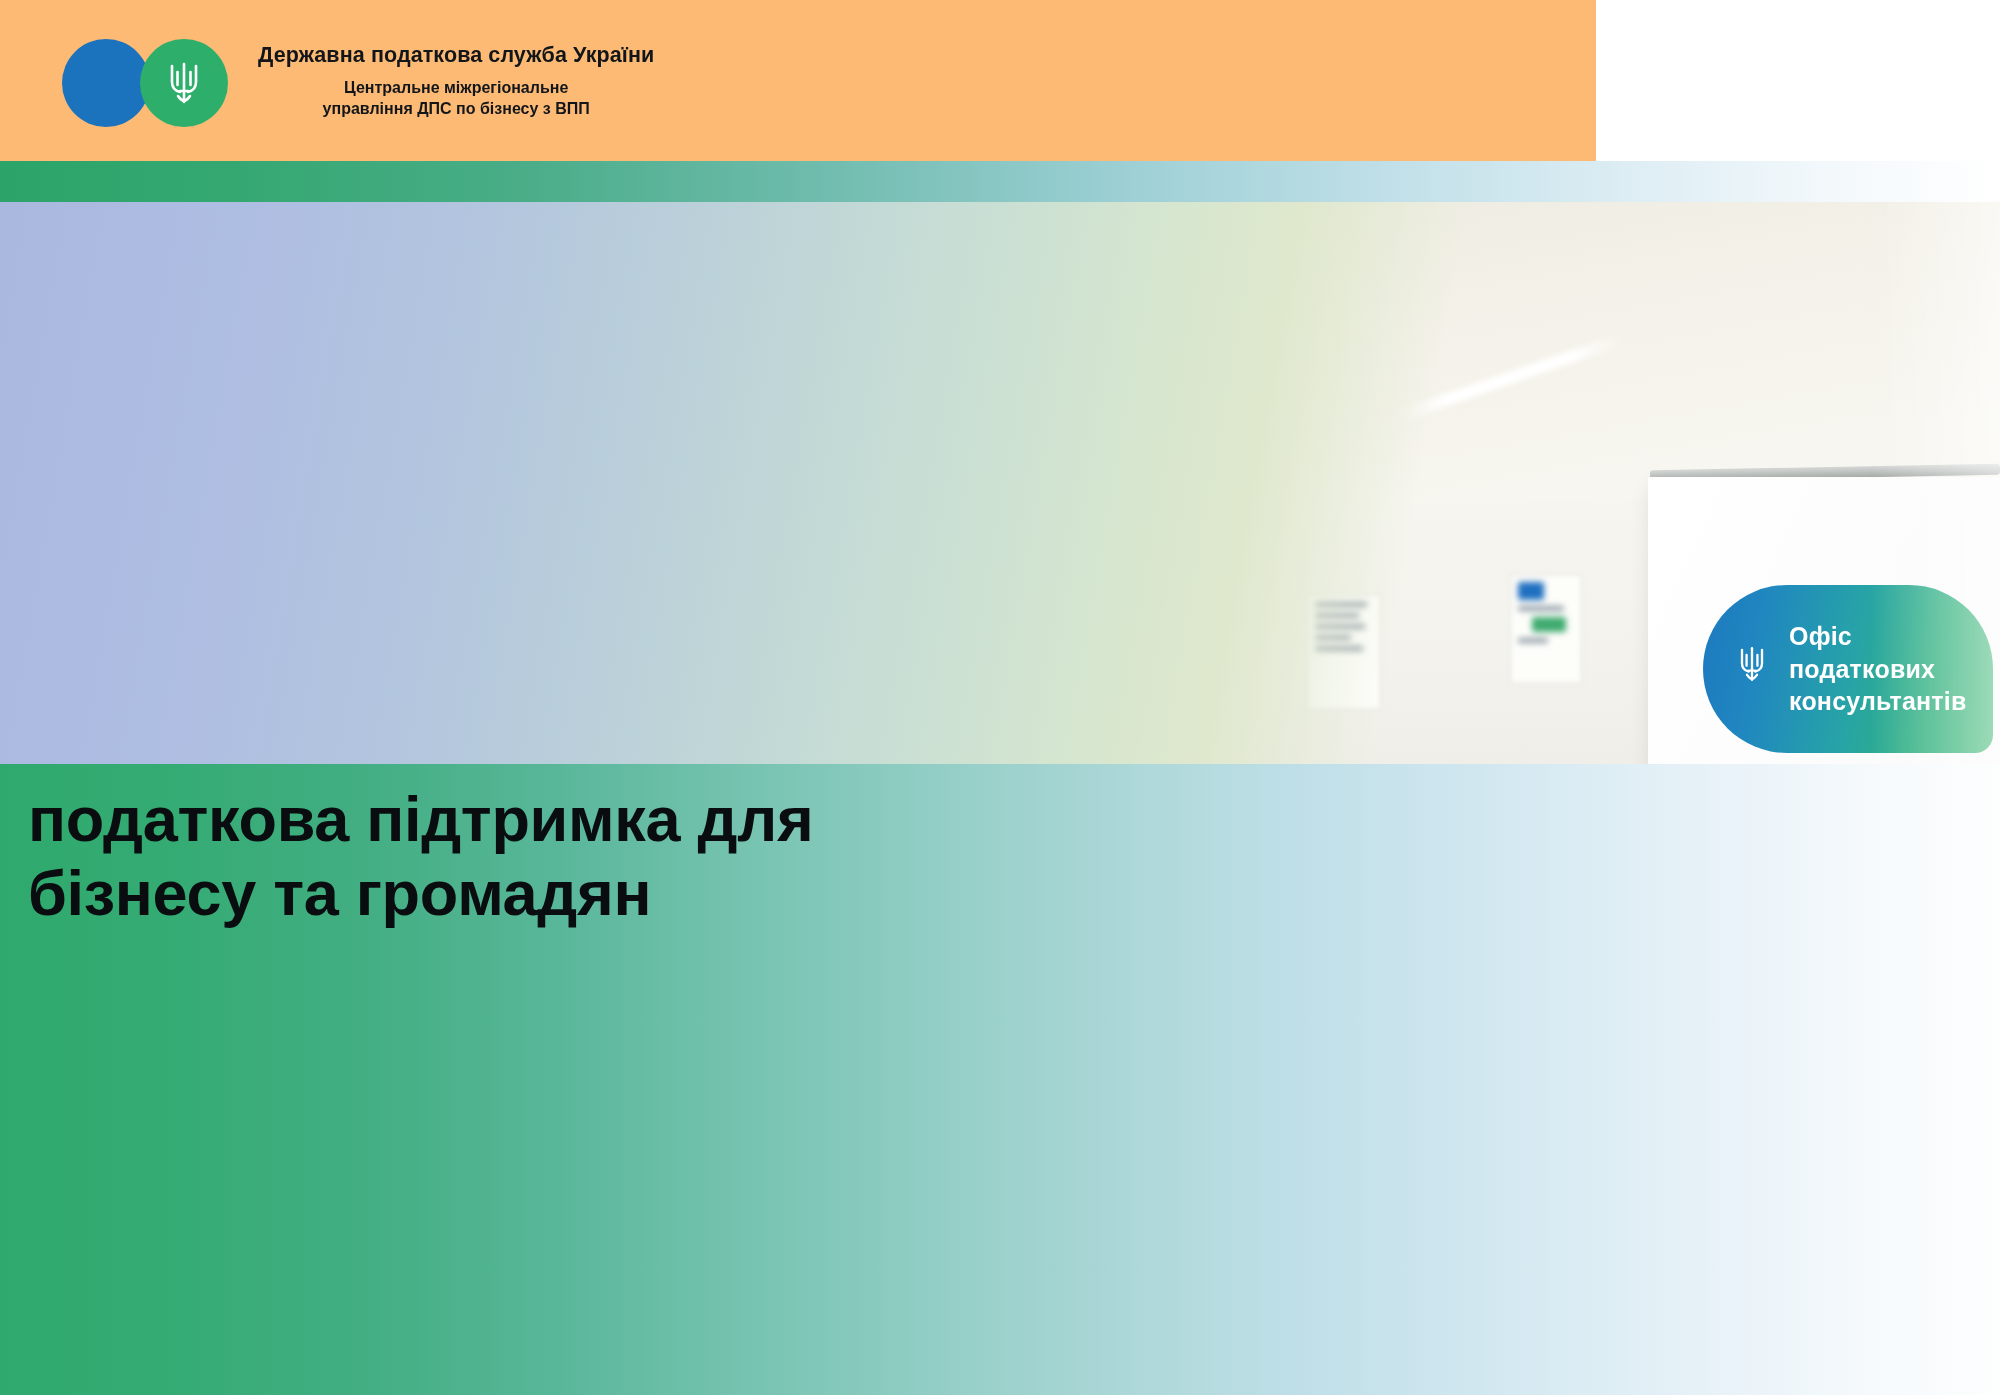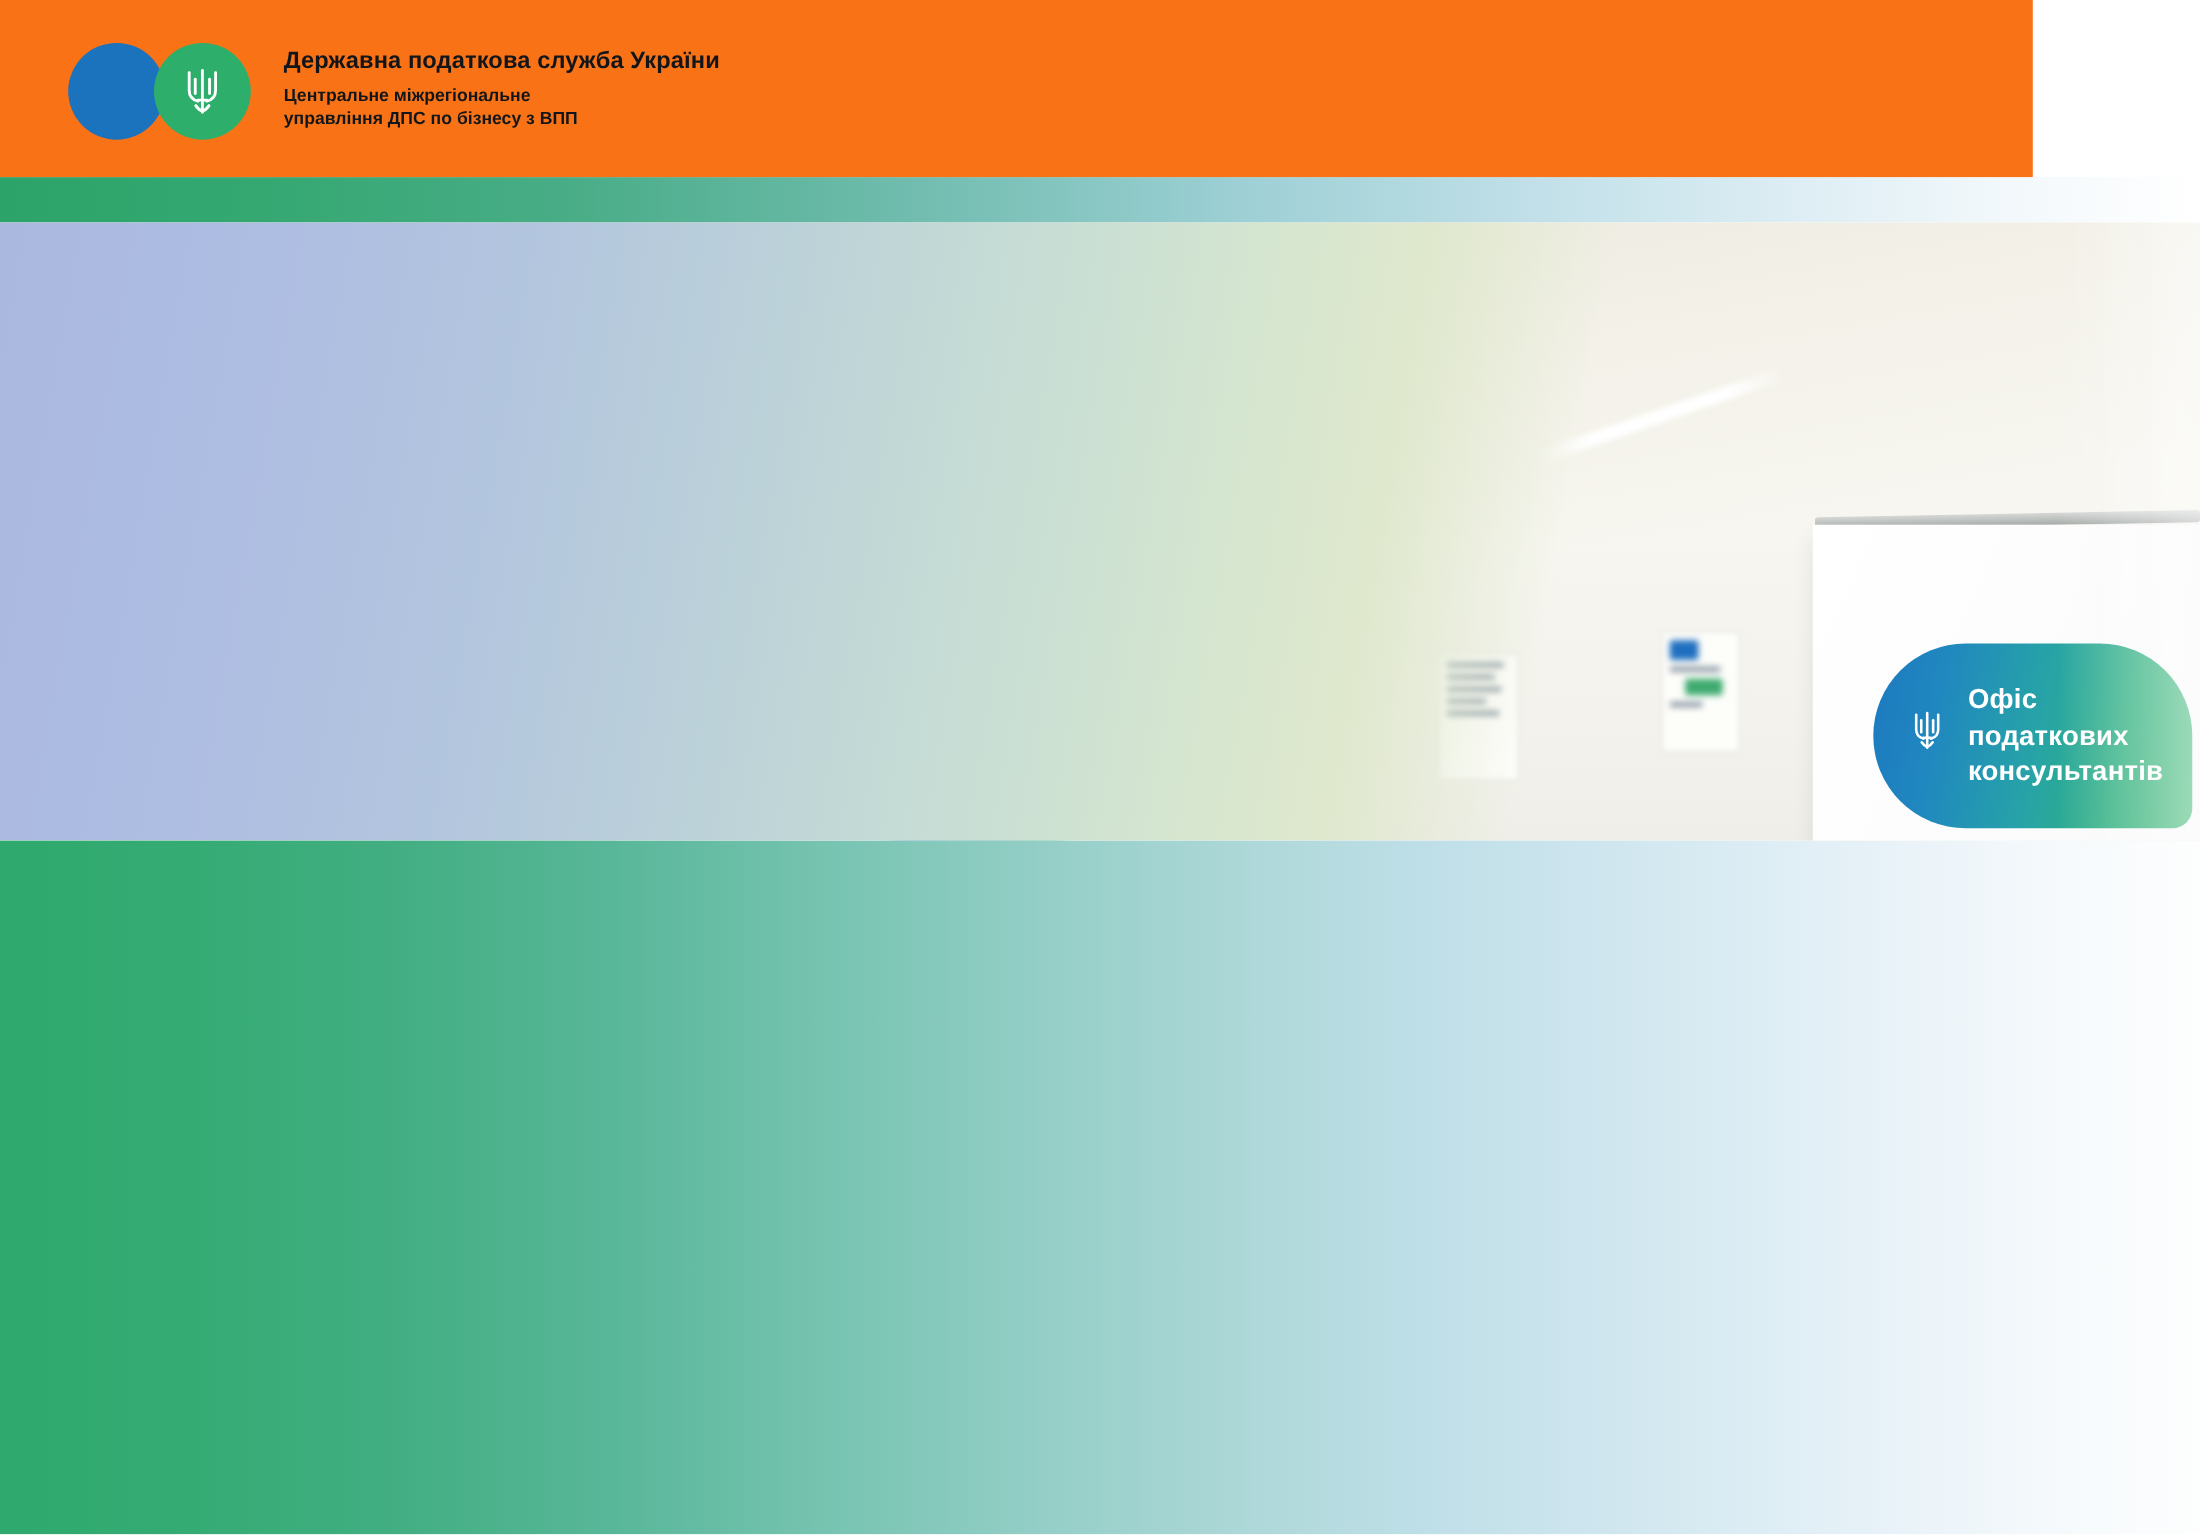--- a/index.html
+++ b/index.html
@@ -14,25 +14,26 @@
   .page {
     position:relative;
     width:2000px; height:1395px;
     background:#ffffff;
     overflow:hidden;
   }
 
   
   .site-header {
     position:absolute; left:0; top:0;
-    width:1848px; height:161px;
-    background:#f97316;
+    width:1596px; height:161px;
+    background:#fdba74;
     display:flex; align-items:center;
     padding-left:62px;
     z-index:40;
+    text-align:center;
   }
   .logo-mark {
     position:relative;
     width:172px; height:88px;
     flex:0 0 auto;
     margin-top:4px;
   }
   .logo-circle-blue {
     position:absolute; left:0; top:0;
     width:88px; height:88px;
@@ -391,14 +392,18 @@
 
     <div class="hero-wash"></div>
     <div class="hero-right-fade"></div>
     <div class="hero-blurveil"></div>
 
   </section>
 
 
   <section class="lower-panel"></section>
 
+  <h2 class="subhead">
+    <div>податкова підтримка для</div>
+    <div>бізнесу та громадян</div>
+  </h2>
 
 </div>
 
 </body></html>

